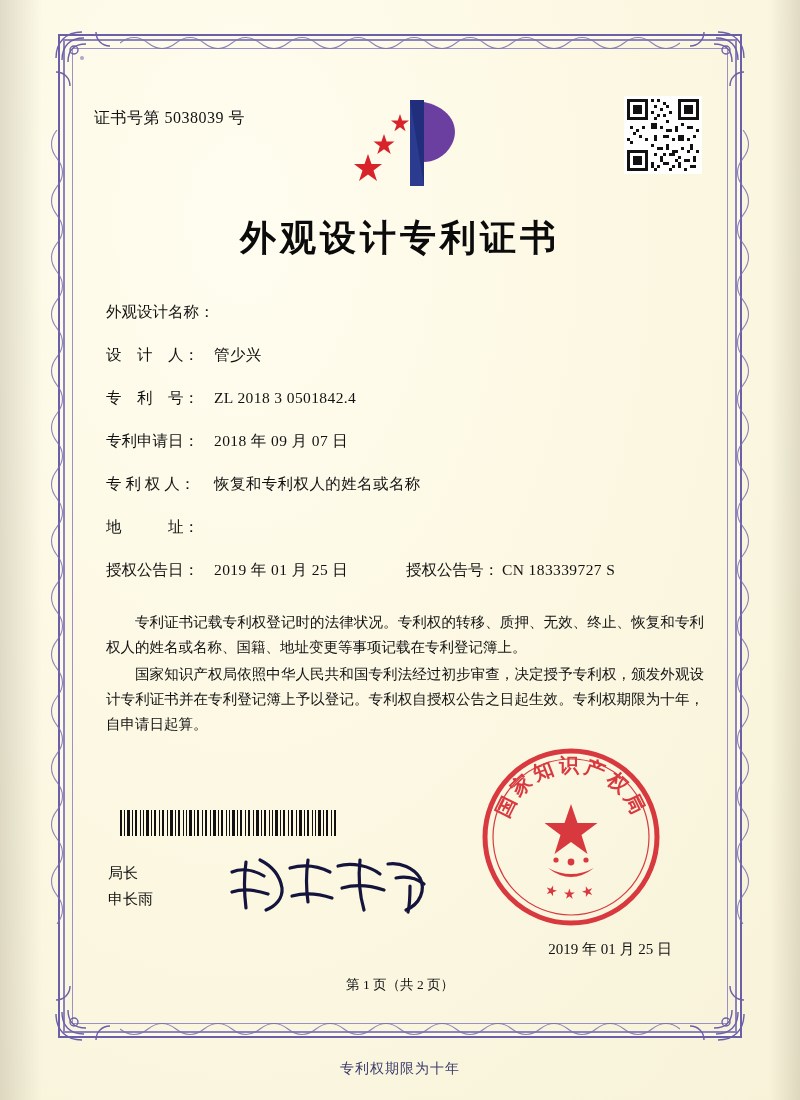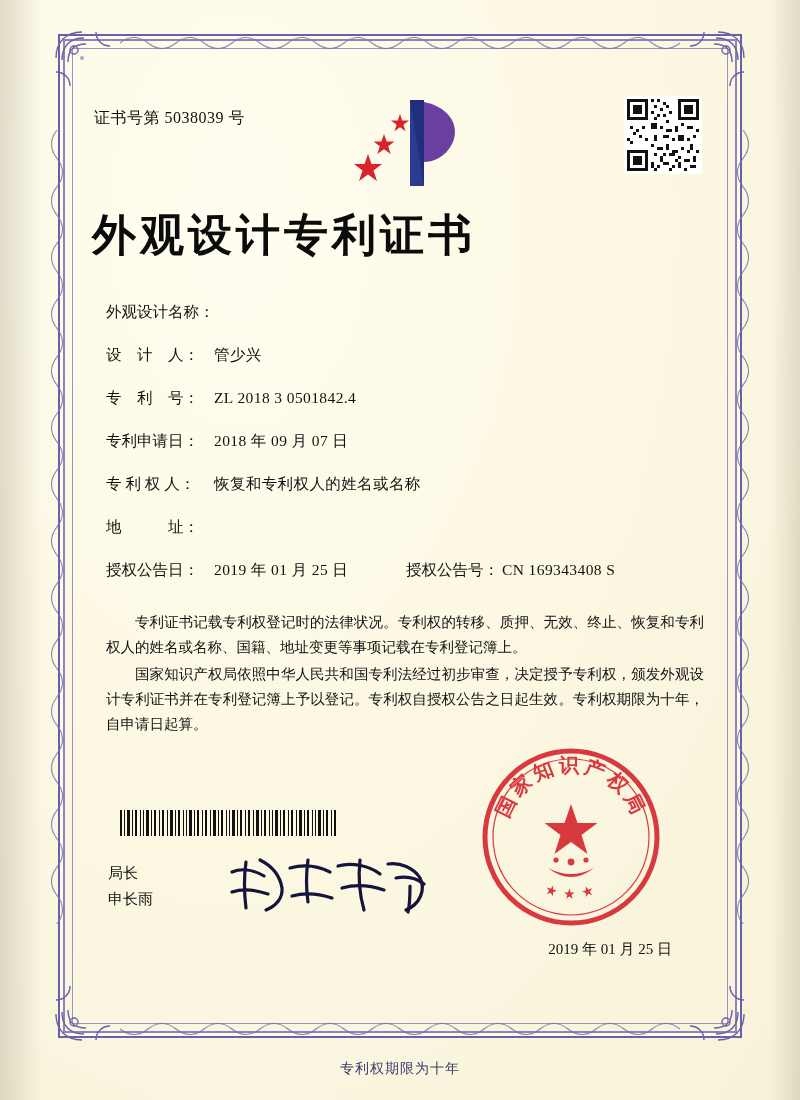--- a/index.html
+++ b/index.html
@@ -70,22 +70,23 @@
   }
 
   
   .qr{
     position:absolute;right:6px;top:26px;width:78px;height:78px;
     background:#fff;
   }
   .qr svg{display:block;}
 
   .title{
-    position:absolute;left:0;right:0;top:136px;
-    font-size:44px;
+    position:absolute;left:0;right:0;top:144px;
+    text-align:center;
+    font-size:36px;
     font-weight:bold;
     letter-spacing:4px;
     color:#0b0b0b;
     font-family:"Liberation Serif", serif;
   }
 
   .fields{
     position:absolute;left:14px;right:0;top:232px;
     font-size:15.5px;color:#111;
   }
@@ -386,21 +387,21 @@
         <span class="f-label">地　　　址：</span>
       </div>
 
       <div class="field-row2">
         <span class="col-a">
           <span class="f-label">授权公告日：</span>
           <span class="f-value">2019 年 01 月 25 日</span>
         </span>
         <span class="col-b">
           <span class="f-label">授权公告号：</span>
-          <span class="f-value">CN 169343408 S</span>
+          <span class="f-value">CN 183339727 S</span>
         </span>
       </div>
 
     </div>
 
     <div class="paras">
       <p>专利证书记载专利权登记时的法律状况。专利权的转移、质押、无效、终止、恢复和专利权人的姓名或名称、国籍、地址变更等事项记载在专利登记簿上。</p>
       <p>国家知识产权局依照中华人民共和国专利法经过初步审查，决定授予专利权，颁发外观设计专利证书并在专利登记簿上予以登记。专利权自授权公告之日起生效。专利权期限为十年，自申请日起算。</p>
     </div>
 
@@ -515,20 +516,21 @@
           </text>
           <text font-family="'Liberation Serif', serif" font-size="12" font-weight="bold" fill="#d4202a" letter-spacing="3">
             <textPath href="#sealArcB" startOffset="50%" text-anchor="middle">★ ★ ★</textPath>
           </text>
         </g>
       </svg>
     </div>
 
     <div class="seal-date">2019 年 01 月 25 日</div>
 
+    <div class="pageno">第 1 页（共 2 页）</div>
 
   </div>
 
   <div class="footnote">专利权期限为十年</div>
 
   <div class="scan-shadow"></div>
   <div class="scan-shadow-r"></div>
 </div>
 
 </body></html>

